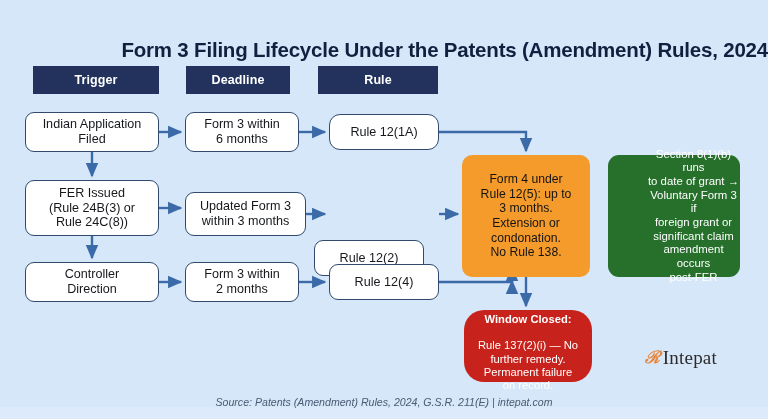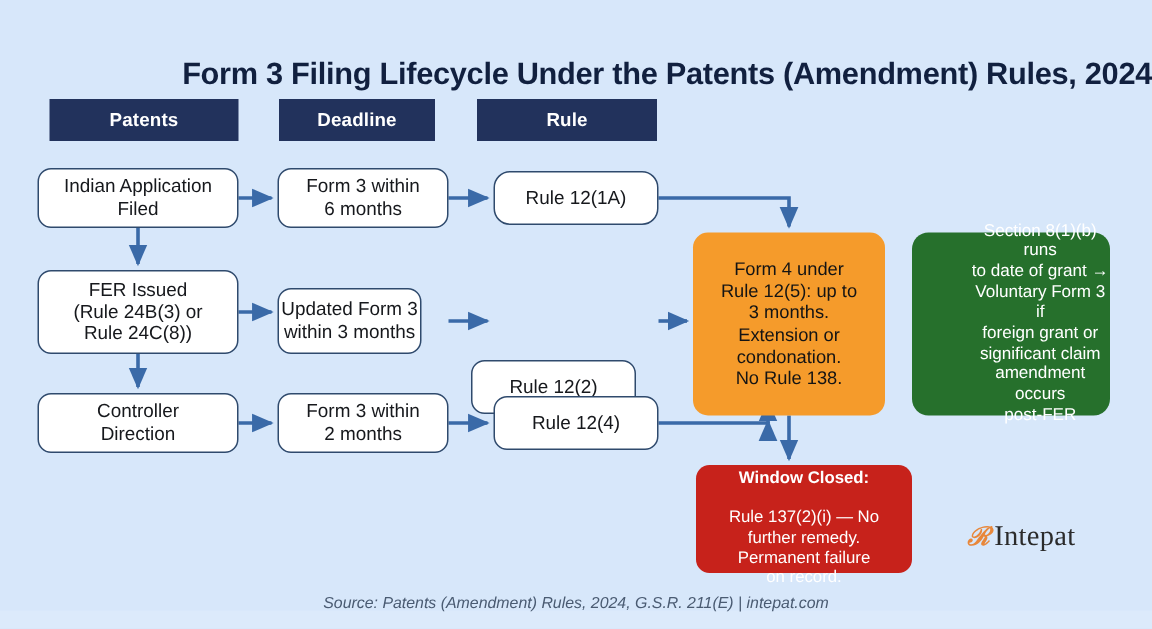--- a/index.html
+++ b/index.html
@@ -80,42 +80,42 @@
     font-size: 12.6px;
   }
 
   
   #node-trigger-0 { left: 25px; top: 112px; width: 134px; height: 40px; }
   #node-trigger-1 { left: 25px; top: 180px; width: 134px; height: 56px; justify-content: flex-end; }
   #node-trigger-2 { left: 25px; top: 262px; width: 134px; height: 40px; }
 
   
   #node-deadline-0 { left: 185px; top: 112px; width: 114px; height: 40px; }
-  #node-deadline-1 { left: 185px; top: 192px; width: 96px; height: 44px; }
+  #node-deadline-1 { left: 185px; top: 192px; width: 121px; height: 44px; }
   #node-deadline-2 { left: 185px; top: 262px; width: 114px; height: 40px; }
 
   
   #node-rule-0 { left: 329px; top: 114px; width: 110px; height: 36px; border-radius: 11px; }
   #node-rule-1 { left: 314px; top: 196px; width: 110px; height: 36px; margin-top: 44px; }
   #node-rule-2 { left: 329px; top: 264px; width: 110px; height: 36px; }
 
   
   #node-relief {
     left: 462px; top: 155px; width: 128px; height: 122px;
     background: #f59b2b;
     border-radius: 10px;
     color: #141414;
     font-size: 12.2px;
     line-height: 1.2;
     align-items: center;
   }
   #node-closed {
-    left: 464px; top: 310px; width: 144px; height: 72px;
+    left: 464px; top: 310px; width: 128px; height: 72px;
     background: #c7221b;
-    border-radius: 9px;
+    border-radius: 20px;
     color: #ffffff;
     font-size: 11.2px;
     line-height: 1.17;
   }
   #node-closed .hl { font-weight: bold; }
   #node-note {
     left: 608px; top: 155px; width: 132px; height: 122px;
     background: #26702c;
     border-radius: 11px;
     color: #ffffff;
@@ -170,21 +170,21 @@
 </head>
 <body>
 
 <div id="infographic">
 
   <div id="bottom-strip"></div>
 
   <div id="page-title">Form 3 Filing Lifecycle Under the Patents (Amendment) Rules, 2024</div>
 
   <div class="col-header" id="col-header-0">
-    <span>Patents</span>
+    <span>Trigger</span>
   </div>
   <div class="col-header" id="col-header-1">
     <span>Deadline</span>
   </div>
   <div class="col-header" id="col-header-2">
     <span>Rule</span>
   </div>
 
   <svg id="connectors" viewBox="0 0 768 419" width="768" height="419" xmlns="http://www.w3.org/2000/svg">
     <defs>

